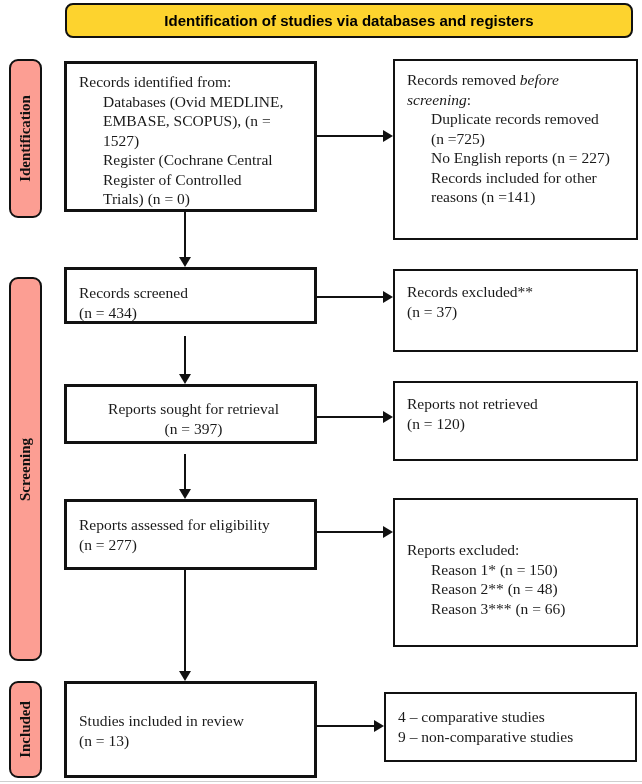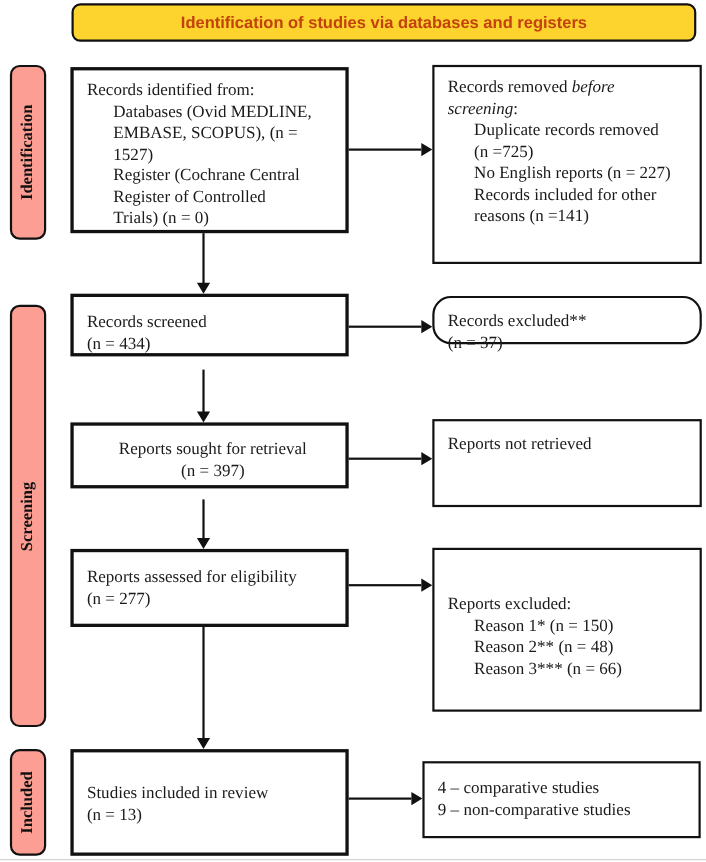--- a/index.html
+++ b/index.html
@@ -19,21 +19,21 @@
     position: absolute;
     left: 65px; top: 3px;
     width: 568px; height: 35px;
     background: var(--banner-bg, #fdd32e);
     border: 2px solid #111;
     border-radius: 8px;
     display: flex; align-items: center; justify-content: center;
     font-family: "Liberation Sans", sans-serif;
     font-weight: bold;
     font-size: 15px;
-    color: #c2410c;
+    color: #000000;
   }
 
   
   .stage {
     position: absolute;
     width: 33px;
     background: var(--stage-bg, #fc9e93);
     border: 2.5px solid #111;
     border-radius: 9px;
     display: flex; align-items: center; justify-content: center;
@@ -61,21 +61,21 @@
   }
   .box.col-left  { border: 3px solid #111; left: 64px;  width: 253px; }
   .box.col-right { border: 2px solid #111; left: 393px; width: 245px; }
 
   .box .line { white-space: nowrap; }
   .box .line.indent { padding-left: 24px; }
 
   #box-identified       { top: 61px;  height: 151px; padding-top: 8px; }
   #box-removed          { top: 59px;  height: 181px; padding-top: 9px; }
   #box-screened         { top: 267px; height: 57px;  padding-top: 13px; }
-  #box-excluded-screen  { top: 269px; height: 44px;  padding-top: 11px; border-radius: 17px; }
+  #box-excluded-screen  { top: 269px; height: 83px;  padding-top: 11px; }
   #box-sought           { top: 384px; height: 60px;  padding-top: 12px; text-align: center; }
   #box-not-retrieved    { top: 381px; height: 80px;  padding-top: 11px; }
   #box-assessed         { top: 499px; height: 71px;  padding-top: 13px; }
   #box-excluded-reports { top: 498px; height: 149px; padding-top: 40px; }
   #box-included-review  { top: 681px; height: 97px;  padding-top: 27px; }
   #box-included-types   { top: 692px; height: 70px;  padding-top: 13px; left: 384px; width: 253px; }
 
   
   .hline { position: absolute; height: 2px; background: #111; }
   .vline { position: absolute; width: 2px;  background: #111; }
@@ -146,20 +146,21 @@
     <div class="line">Records excluded**</div>
     <div class="line">(n = 37)</div>
   </div>
 
   <div class="box col-left" id="box-sought">
     <div class="line">Reports sought for retrieval</div>
     <div class="line">(n = 397)</div>
   </div>
   <div class="box col-right" id="box-not-retrieved">
     <div class="line">Reports not retrieved</div>
+    <div class="line">(n = 120)</div>
   </div>
 
   <div class="box col-left" id="box-assessed">
     <div class="line">Reports assessed for eligibility</div>
     <div class="line">(n = 277)</div>
   </div>
   <div class="box col-right" id="box-excluded-reports">
     <div class="line">Reports excluded:</div>
     <div class="line indent">Reason 1* (n = 150)</div>
     <div class="line indent">Reason 2** (n = 48)</div>

